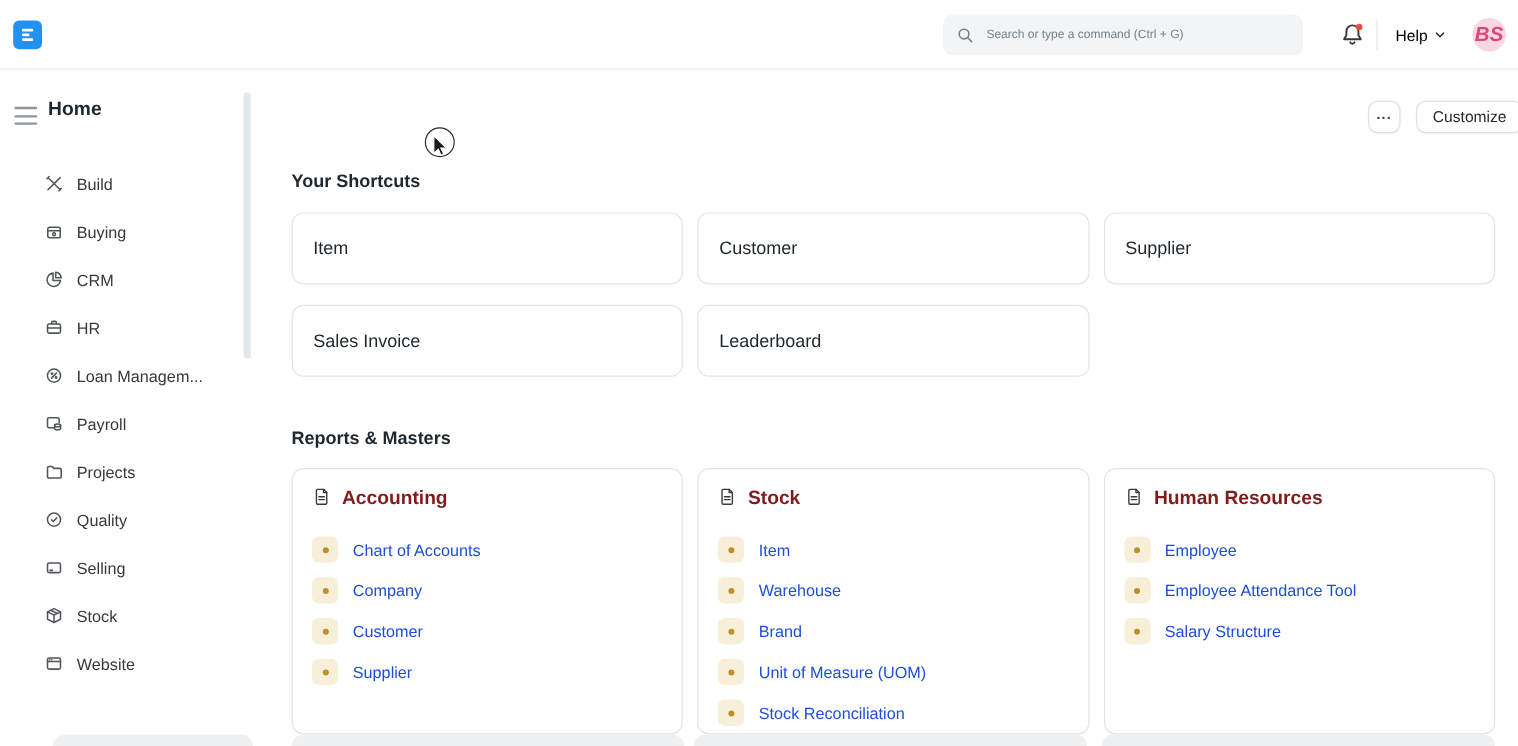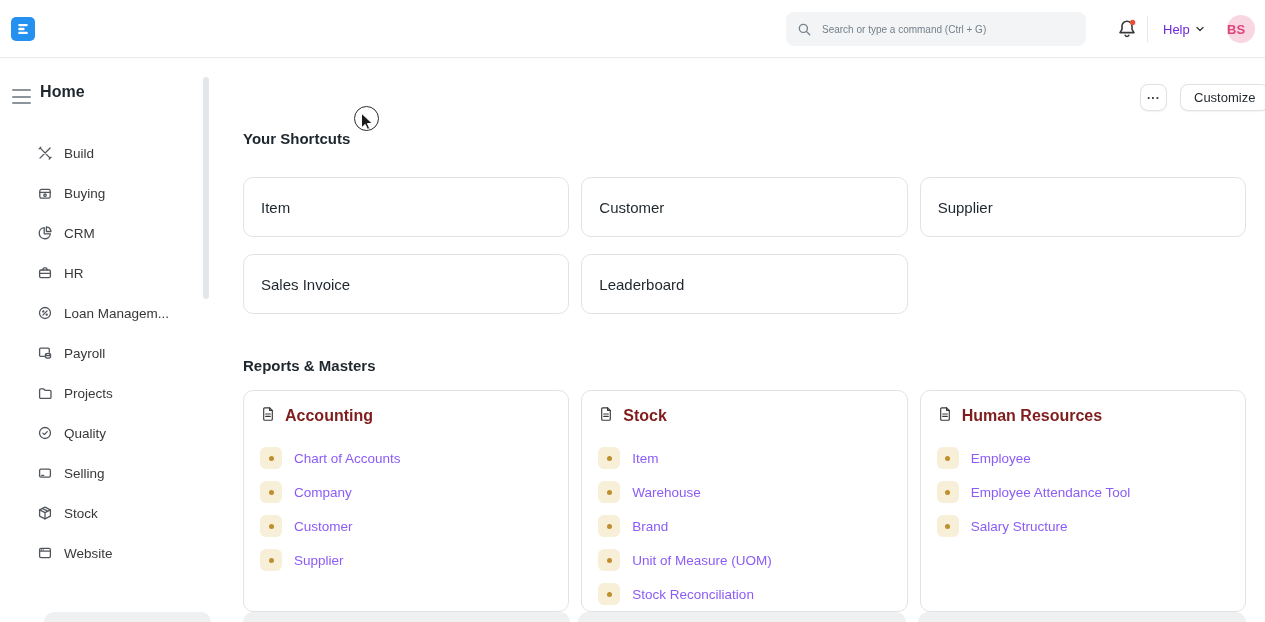--- a/index.html
+++ b/index.html
@@ -11,48 +11,48 @@
     -webkit-font-smoothing:antialiased;
   }
   
   .navbar { position:absolute; left:0; top:0; width:1265px; height:58px; background:#fff; border-bottom:1px solid #ebebeb; z-index:5; }
   .logo { position:absolute; left:11px; top:17px; width:24px; height:24px; border-radius:5px; background:var(--accent,#2490ef); display:flex; align-items:center; justify-content:center; cursor:pointer; }
   .search { position:absolute; left:786px; top:12px; width:300px; height:34px; background:#f3f4f5; border-radius:8px; display:flex; align-items:center; padding:0 11px; gap:8px; }
   .search input { border:none; outline:none; background:transparent; flex:1; font-size:10px; color:#4c5a67; font-family:"Liberation Sans",sans-serif; }
   .search input::placeholder { color:#74808b; opacity:1; }
   .bell { position:absolute; left:1116px; top:18px; width:22px; height:22px; cursor:pointer; }
   .nav-divider { position:absolute; left:1147px; top:16px; width:1px; height:26px; background:#e7e7e7; }
-  .help { position:absolute; left:1163px; top:19px; height:20px; display:flex; align-items:center; gap:5px; font-size:13px; color:#6d28d9; cursor:pointer; }
-  .avatar { position:absolute; left:1227px; top:15px; width:28px; height:28px; border-radius:50%; background:var(--avatar-bg,#f8d7e2); color:var(--avatar-text,#e0447c); font-size:13px; font-weight:700; display:flex; align-items:center; justify-content:flex-start; cursor:pointer; letter-spacing:.2px; }
+  .help { position:absolute; left:1163px; top:19px; height:20px; display:flex; align-items:center; gap:5px; font-size:13px; color:#000000; cursor:pointer; }
+  .avatar { position:absolute; left:1227px; top:15px; width:28px; height:28px; border-radius:50%; background:var(--avatar-bg,#f8d7e2); color:var(--avatar-text,#e0447c); font-size:17px; font-weight:700; display:flex; align-items:center; justify-content:center; cursor:pointer; letter-spacing:.2px;font-style:italic; }
   
   .hamburger { position:absolute; left:12px; top:89px; width:19px; height:15px; display:flex; flex-direction:column; justify-content:space-between; cursor:pointer; }
   .hamburger i { display:block; height:2px; background:#8d959c; border-radius:1px; }
   .page-title { position:absolute; left:40px; top:83px; font-size:16px; font-weight:700; color:#1f272e; letter-spacing:.1px; }
   .btn { position:absolute; top:84px; height:27px; background:#fff; border:1px solid #e2e2e2; border-radius:8px; display:flex; align-items:center; justify-content:center; font-size:13px; color:#1f272e; cursor:pointer; box-shadow:0 .5px 1.5px rgba(0,0,0,.05); }
   .btn-more { left:1140px; width:27px; font-weight:700; letter-spacing:1px; font-size:12px; padding-bottom:5px; color:#383838; }
   .btn-customize { left:1180px; padding:0 13px; }
   
   .sidebar { position:absolute; left:0; top:133px; width:211px;margin-left:13px; }
   .side-item { height:40px; display:flex; align-items:center; gap:11px; padding-left:24px; font-size:13.5px; color:#383838; cursor:pointer; white-space:nowrap; overflow:hidden; }
   .side-icon { width:16px; height:16px; flex:0 0 16px; display:flex; align-items:center; justify-content:center; }
   .side-scrollbar { position:absolute; left:203px; top:77px; width:6px; height:222px; background:#e4e7e9; border-radius:3px; cursor:pointer; }
   
   .section-heading { position:absolute; left:243px; font-size:15px; font-weight:700; color:#1f272e; }
-  .heading-shortcuts { top:130px; }
+  .heading-shortcuts { top:143px; }
   .heading-reports { top:357px; }
   .shortcut-grid { position:absolute; left:243px; top:177px; width:1003px; display:grid; grid-template-columns:repeat(3,1fr); gap:17px 12px; }
   .shortcut-card { height:60px; background:#fff; border:1px solid #e3e3e3; border-radius:10px; display:flex; align-items:center; padding:0 17px; font-size:15px; font-weight:500; color:#1f272e; cursor:pointer; }
   .report-grid { position:absolute; left:243px; top:390px; width:1003px; display:grid; grid-template-columns:repeat(3,1fr); gap:12px; }
   .report-card { height:222px; background:#fff; border:1px solid #e3e3e3; border-radius:10px; padding:14px 16px; overflow:hidden; }
   .report-head { display:flex; align-items:center; gap:9px; margin-bottom:14px; height:22px; }
   .report-title { font-size:16px; font-weight:700; color:#7f1d1d; }
   .report-item { display:flex; align-items:center; gap:12px; height:34px; cursor:pointer; }
   .bullet { width:22px; height:22px; border-radius:6px; background:var(--bullet-bg,#f8efd9); position:relative; flex:0 0 22px; }
   .bullet::after { content:""; position:absolute; left:8.5px; top:8.5px; width:5px; height:5px; border-radius:50%; background:var(--bullet-dot,#bf8e2e); }
-  .report-item-label { font-size:13.5px; color:#8b5cf6; }
+  .report-item-label { font-size:13.5px; color:#1d4ed8; }
   
   .skel { position:absolute; top:612px; height:10px; background:#eff0f2; border-radius:10px 10px 0 0; }
   .skel-a { left:44px;  width:167px; }
   .skel-b { left:243px; width:327px; }
   .skel-c { left:578px; width:328px; }
   .skel-d { left:918px; width:328px; }
   
   .click-ring { position:absolute; left:354px; top:106px; width:25px; height:25px; border:1.3px solid #2b2b2b; border-radius:50%; background:transparent; pointer-events:none; }
   .cursor { position:absolute; left:360px; top:112px; pointer-events:none; }
 </style>

